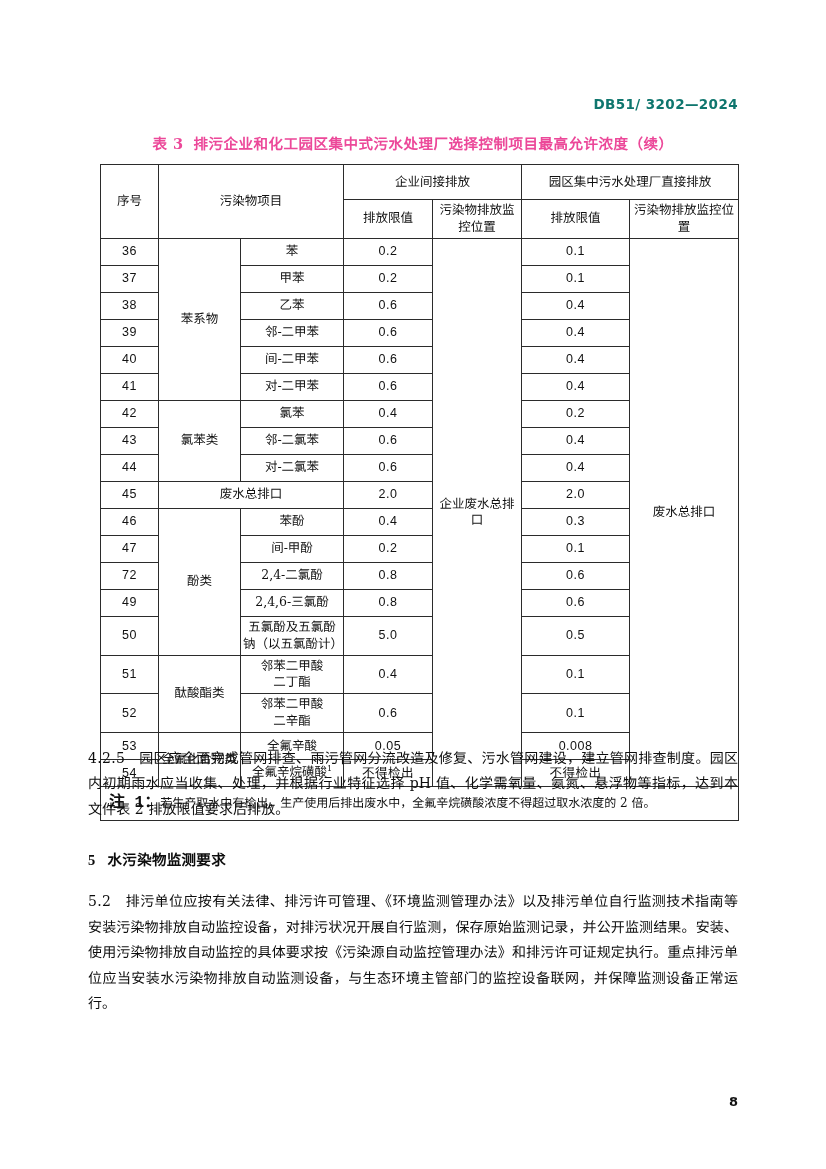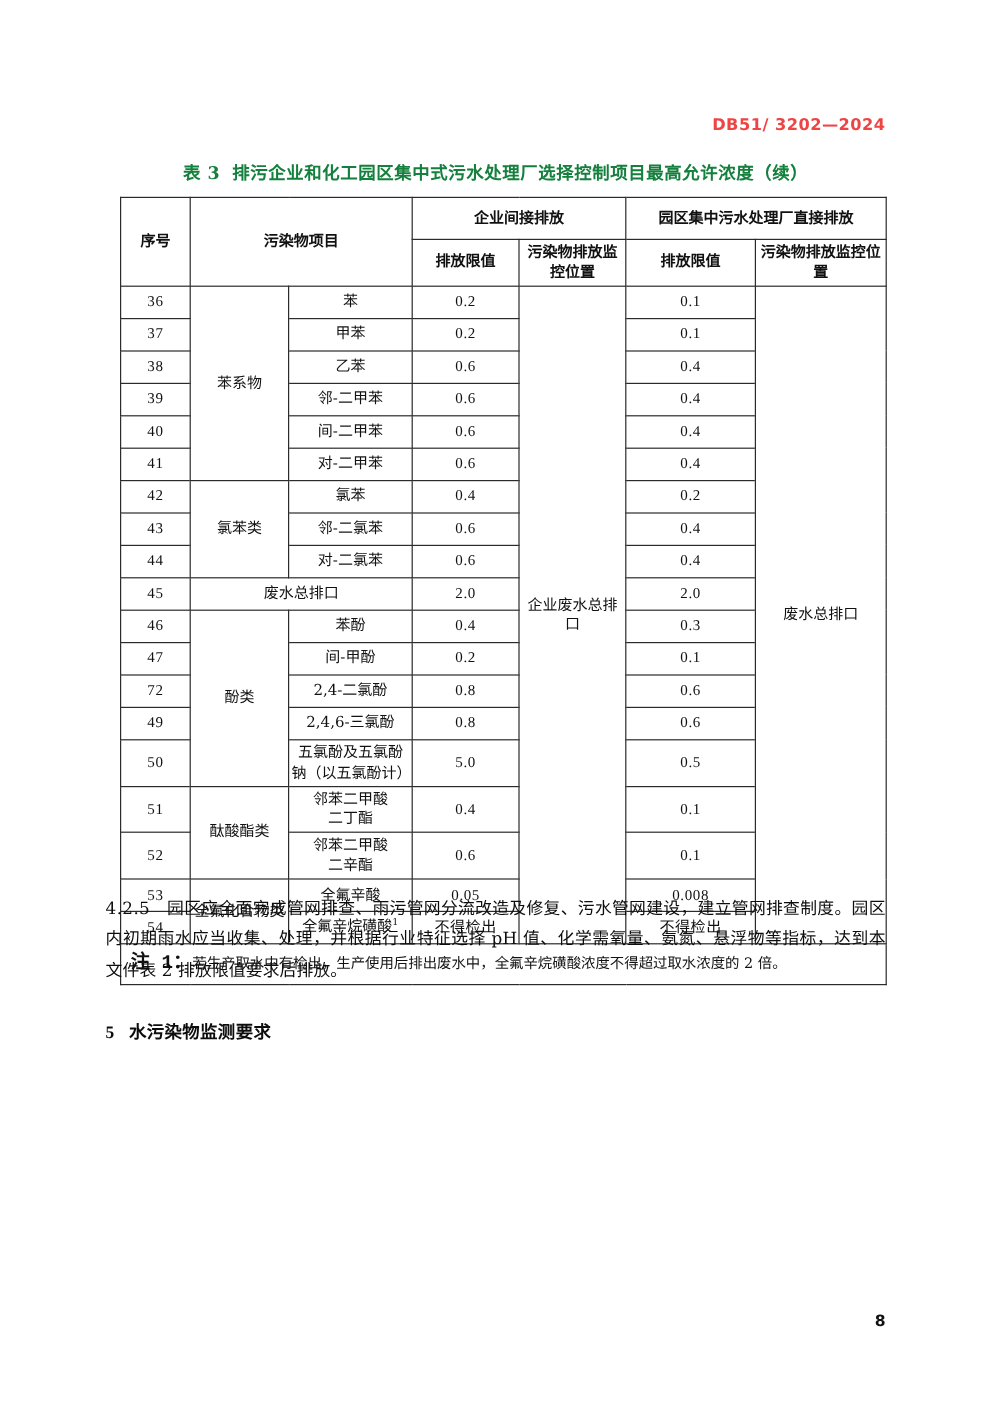--- a/index.html
+++ b/index.html
@@ -28,34 +28,34 @@
 
   
   .doc-header {
     position: absolute;
     top: 96px;
     right: 88px;
     font-family: "DejaVu Sans", "Liberation Sans", sans-serif;
     font-size: 13.5px;
     font-weight: 700;
     letter-spacing: 0.4px;
-    color: #ef4444;
+    color: #0f766e;
   }
 
   
   .table-caption {
     position: absolute;
     top: 132px;
     left: 0;
     width: 826px;
     text-align: center;
     font-size: 14.5px;
     font-weight: 700;
     letter-spacing: 0.5px;
-    color: #15803d;
+    color: #ec4899;
   }
   .table-caption .cap-num { margin-right: 10px; }
 
   
   .tbl-wrap {
     position: absolute;
     top: 164px;
     left: 100px;
     width: 638px;
   }
@@ -69,26 +69,26 @@
   table.main th,
   table.main td {
     border: 1px solid #2b2b2b;
     text-align: center;
     vertical-align: middle;
     padding: 2px 2px;
     line-height: 1.35;
     font-weight: normal;
   }
   table.main th {
-    font-weight: bold;
+    font-weight: normal;
     height: 30px;
   }
   table.main td { height: 22px; }
   td.tall2 { height: 44px; }
-  .num-cell { font-family: Liberation Serif, serif; letter-spacing: 0.5px; }
+  .num-cell { font-family: Liberation Sans, sans-serif; letter-spacing: 0.5px; }
   .wrap2 { line-height: 1.35; margin-top: 20px; }
 
   
   tr.note-row td {
     text-align: left;
     padding: 4px 8px 5px 8px;
     font-size: 12px;
     height: auto;
     line-height: 1.5;
   }
@@ -318,18 +318,19 @@
 
     <p class="para"><span class="clause-no">4.2.5</span>&nbsp;&nbsp;&nbsp;<span>园区应全面完成管网排查、雨污管网分流改造及修复、污水管网建设，建立管网排查制度。园区内初期雨水应当收集、处理，并根据行业特征选择 pH 值、化学需氧量、氨氮、悬浮物等指标，达到本文件表 2 排放限值要求后排放。</span></p>
 
     <div class="gap-lg"></div>
 
     <p class="sec-head"><span class="sec-no">5</span><span>水污染物监测要求</span></p>
 
     <div class="gap-md"></div>
 
 
+    <p class="para"><span class="clause-no">5.2</span>&nbsp;&nbsp;&nbsp;<span>排污单位应按有关法律、排污许可管理、《环境监测管理办法》以及排污单位自行监测技术指南等安装污染物排放自动监控设备，对排污状况开展自行监测，保存原始监测记录，并公开监测结果。安装、使用污染物排放自动监控的具体要求按《污染源自动监控管理办法》和排污许可证规定执行。重点排污单位应当安装水污染物排放自动监测设备，与生态环境主管部门的监控设备联网，并保障监测设备正常运行。</span></p>
 
   </div>
 
   <div class="page-number">8</div>
 
 </div>
 
 </body></html>

